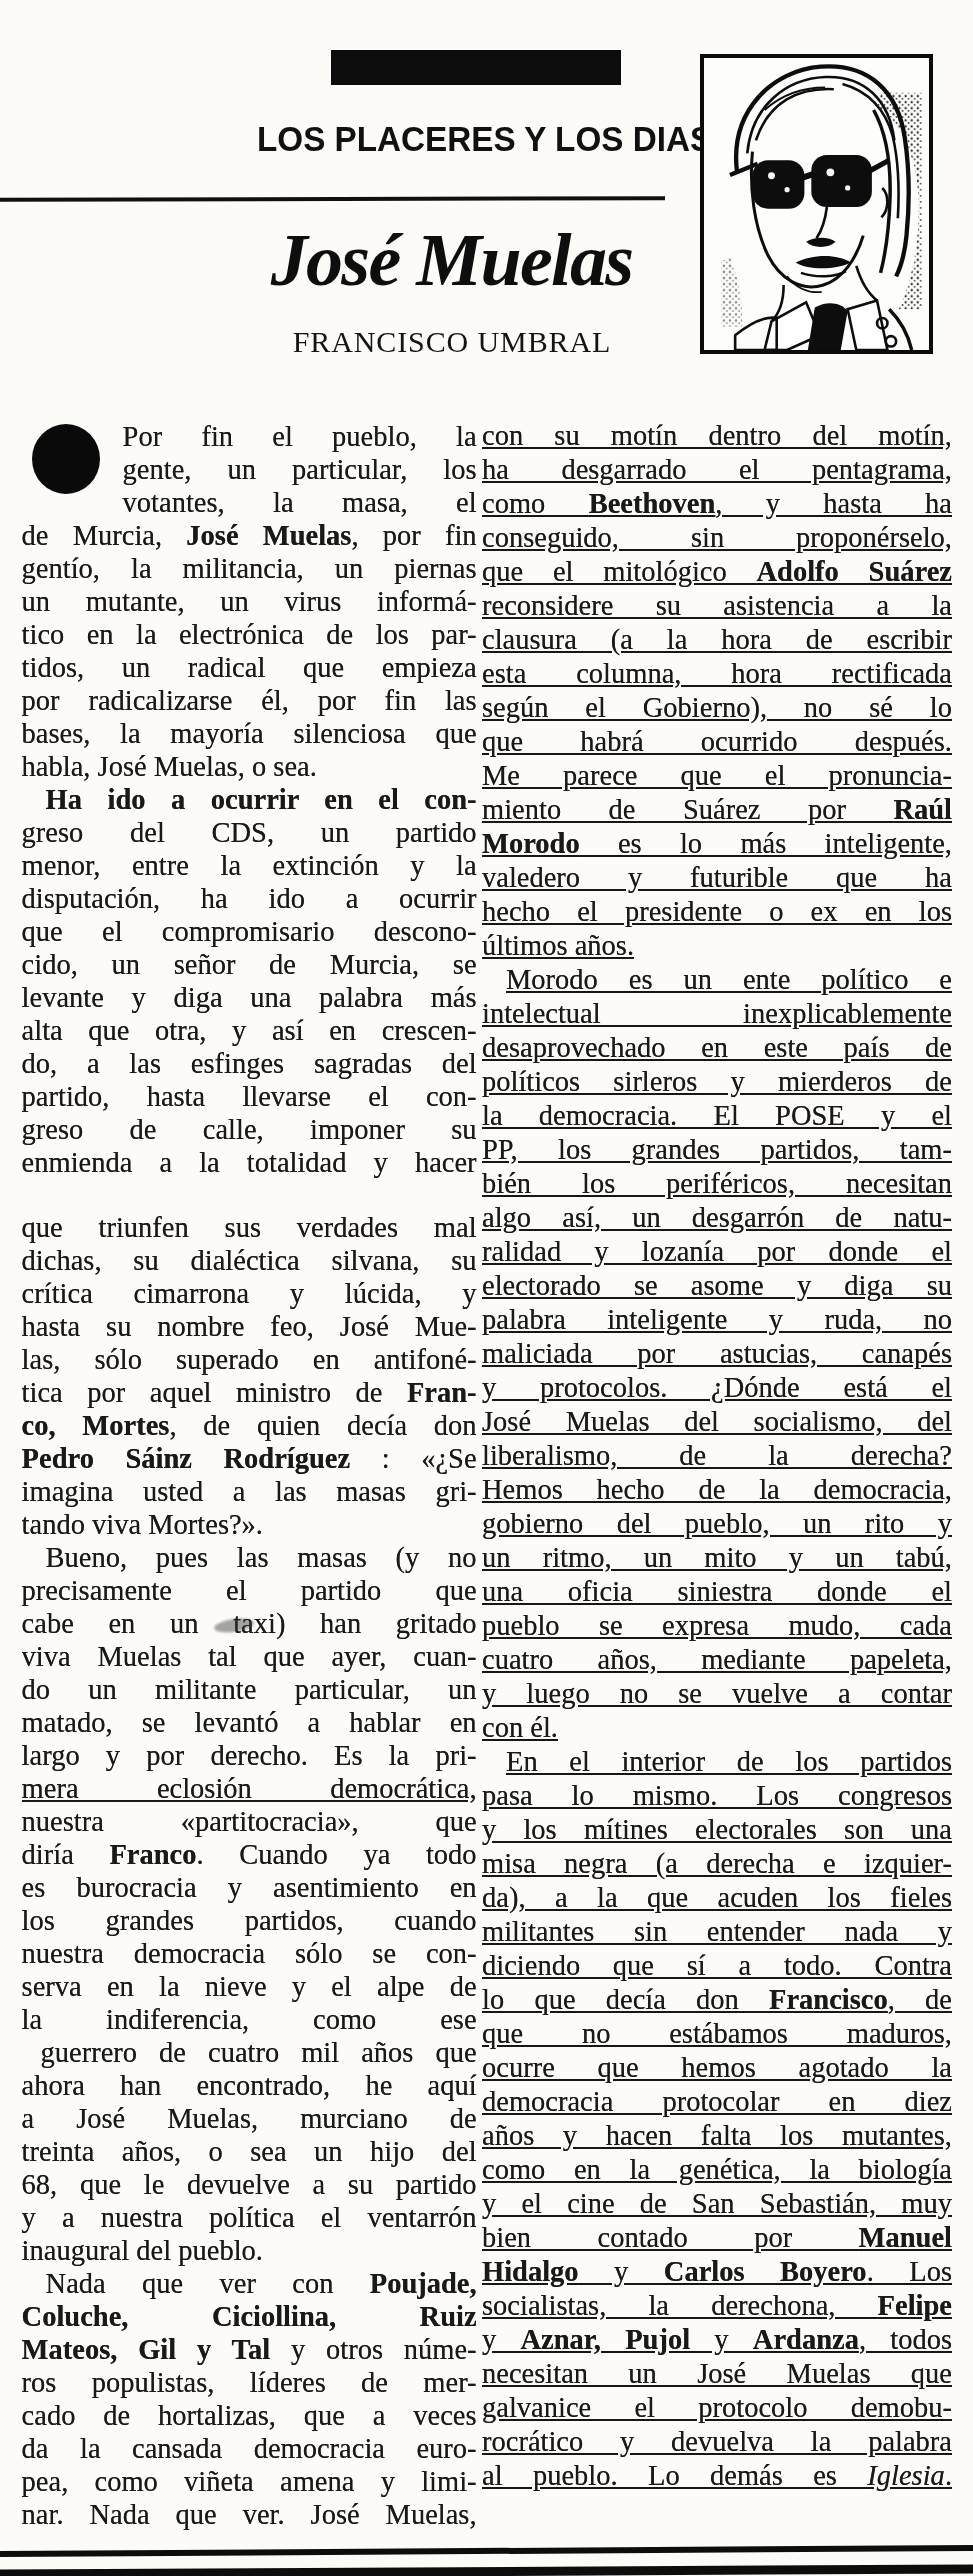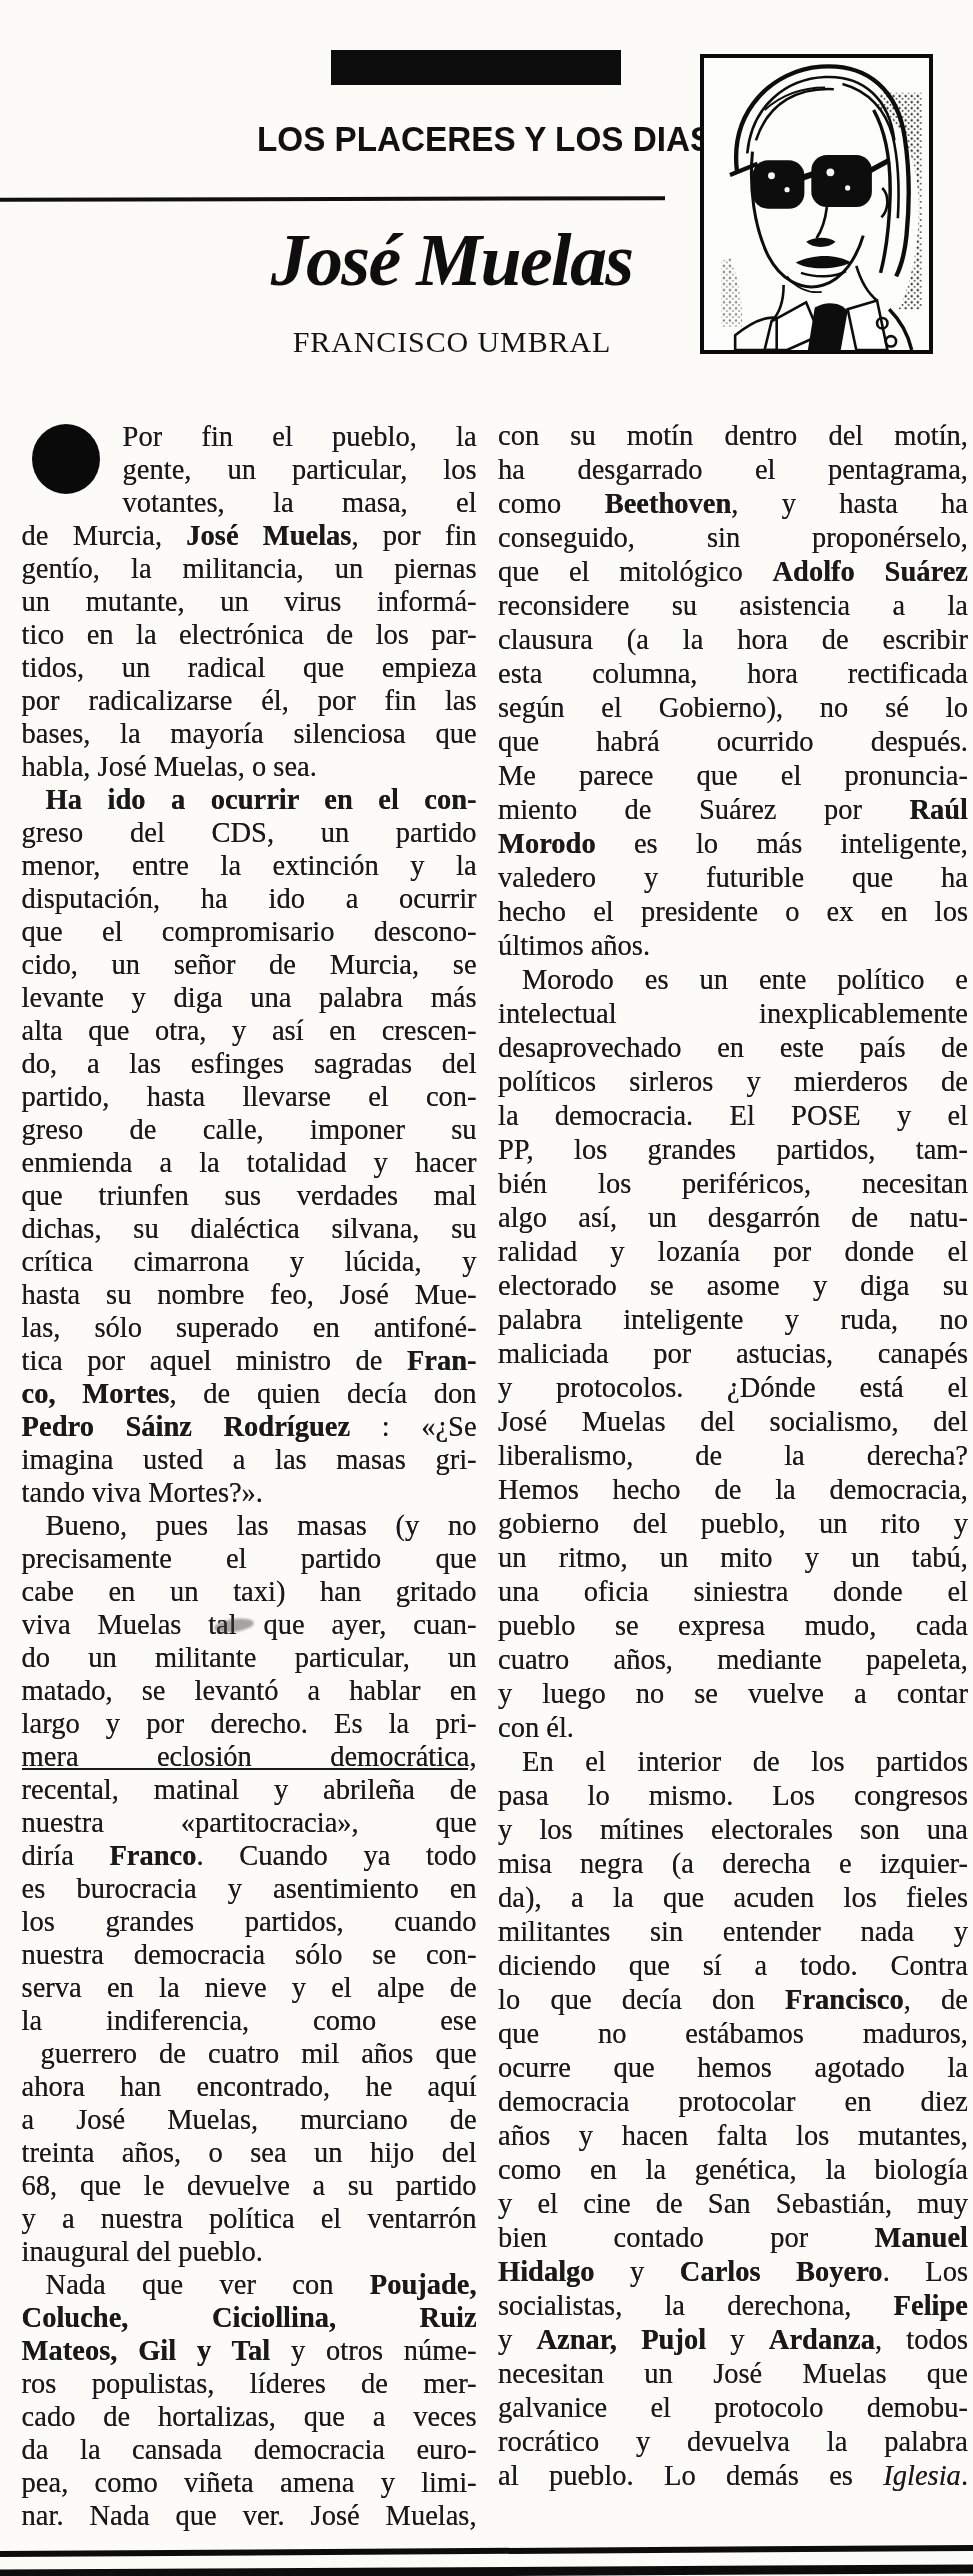--- a/index.html
+++ b/index.html
@@ -136,39 +136,38 @@
         <div class="line" style="height: 33px; line-height: 33px;">menor, entre la extinción y la</div>
         <div class="line" style="height: 33px; line-height: 33px;">disputación, ha ido a ocurrir</div>
         <div class="line" style="height: 33px; line-height: 33px;">que el compromisario descono-</div>
         <div class="line" style="height: 33px; line-height: 33px;">cido, un señor de Murcia, se</div>
         <div class="line" style="height: 33px; line-height: 33px;">levante y diga una palabra más</div>
         <div class="line" style="height: 33px; line-height: 33px;">alta que otra, y así en crescen-</div>
         <div class="line" style="height: 33px; line-height: 33px;">do, a las esfinges sagradas del</div>
         <div class="line" style="height: 33px; line-height: 33px;">partido, hasta llevarse el con-</div>
         <div class="line" style="height: 33px; line-height: 33px;">greso de calle, imponer su</div>
         <div class="line" style="height: 33px; line-height: 33px;">enmienda a la totalidad y hacer</div>
-        <div class="line" style="height: 33px; line-height: 33px;">que triunfen sus verdades mal</div>
+        <div class="line" style="height: 33px; line-height: 33px; margin-top: 32px;">que triunfen sus verdades mal</div>
         <div class="line" style="height: 33px; line-height: 33px;">dichas, su dialéctica silvana, su</div>
         <div class="line" style="height: 33px; line-height: 33px;">crítica cimarrona y lúcida, y</div>
         <div class="line" style="height: 33px; line-height: 33px;">hasta su nombre feo, José Mue-</div>
         <div class="line" style="height: 33px; line-height: 33px;">las, sólo superado en antifoné-</div>
         <div class="line" style="height: 33px; line-height: 33px;">tica por aquel ministro de <b>Fran-</b></div>
         <div class="line" style="height: 33px; line-height: 33px;"><b>co, Mortes</b>, de quien decía don</div>
         <div class="line" style="height: 33px; line-height: 33px;"><b>Pedro Sáinz Rodríguez</b> : «¿Se</div>
         <div class="line" style="height: 33px; line-height: 33px;">imagina usted a las masas gri-</div>
         <div class="line end" style="height: 33px; line-height: 33px;">tando viva Mortes?».</div>
         <div class="line" style="height: 33px; line-height: 33px; padding-left: 24px;">Bueno, pues las masas (y no</div>
         <div class="line" style="height: 33px; line-height: 33px;">precisamente el partido que</div>
         <div class="line" style="height: 33px; line-height: 33px;">cabe en un taxi) han gritado</div>
         <div class="line" style="height: 33px; line-height: 33px;">viva Muelas tal que ayer, cuan-</div>
         <div class="line" style="height: 33px; line-height: 33px;">do un militante particular, un</div>
         <div class="line" style="height: 33px; line-height: 33px;">matado, se levantó a hablar en</div>
         <div class="line" style="height: 33px; line-height: 33px;">largo y por derecho. Es la pri-</div>
         <div class="line" style="height: 33px; line-height: 33px; text-decoration: underline;">mera eclosión democrática,</div>
-        <div class="line" style="height: 33px; line-height: 33px;">recental, matinal y abrileña de</div>
         <div class="line" style="height: 33px; line-height: 33px;">nuestra «partitocracia», que</div>
         <div class="line" style="height: 33px; line-height: 33px;">diría <b>Franco</b>. Cuando ya todo</div>
         <div class="line" style="height: 33px; line-height: 33px;">es burocracia y asentimiento en</div>
         <div class="line" style="height: 33px; line-height: 33px;">los grandes partidos, cuando</div>
         <div class="line" style="height: 33px; line-height: 33px;">nuestra democracia sólo se con-</div>
         <div class="line" style="height: 33px; line-height: 33px;">serva en la nieve y el alpe de</div>
         <div class="line" style="height: 33px; line-height: 33px;">la indiferencia, como ese</div>
         <div class="line" style="height: 33px; line-height: 33px; margin-left: 19px;">guerrero de cuatro mil años que</div>
         <div class="line" style="height: 33px; line-height: 33px;">ahora han encontrado, he aquí</div>
         <div class="line" style="height: 33px; line-height: 33px;">a José Muelas, murciano de</div>
@@ -178,21 +177,21 @@
         <div class="line end" style="height: 33px; line-height: 33px;">inaugural del pueblo.</div>
         <div class="line" style="height: 33px; line-height: 33px; padding-left: 24px;">Nada que ver con <b>Poujade,</b></div>
         <div class="line" style="height: 33px; line-height: 33px;"><b>Coluche, Ciciollina, Ruiz</b></div>
         <div class="line" style="height: 33px; line-height: 33px;"><b>Mateos, Gil y Tal</b> y otros núme-</div>
         <div class="line" style="height: 33px; line-height: 33px;">ros populistas, líderes de mer-</div>
         <div class="line" style="height: 33px; line-height: 33px;">cado de hortalizas, que a veces</div>
         <div class="line" style="height: 33px; line-height: 33px;">da la cansada democracia euro-</div>
         <div class="line" style="height: 33px; line-height: 33px;">pea, como viñeta amena y limi-</div>
         <div class="line" style="height: 33px; line-height: 33px;">nar. Nada que ver. José Muelas,</div>
       </div>
-      <div class="col" style="left: 498px; top: 419px; width: 470px;">
+      <div class="col" style="left: 482px; top: 419px; width: 470px; text-decoration: underline;">
         <div class="line" style="height: 34px; line-height: 34px;">con su motín dentro del motín,</div>
         <div class="line" style="height: 34px; line-height: 34px;">ha desgarrado el pentagrama,</div>
         <div class="line" style="height: 34px; line-height: 34px;">como <b>Beethoven</b>, y hasta ha</div>
         <div class="line" style="height: 34px; line-height: 34px;">conseguido, sin proponérselo,</div>
         <div class="line" style="height: 34px; line-height: 34px;">que el mitológico <b>Adolfo Suárez</b></div>
         <div class="line" style="height: 34px; line-height: 34px;">reconsidere su asistencia a la</div>
         <div class="line" style="height: 34px; line-height: 34px;">clausura (a la hora de escribir</div>
         <div class="line" style="height: 34px; line-height: 34px;">esta columna, hora rectificada</div>
         <div class="line" style="height: 34px; line-height: 34px;">según el Gobierno), no sé lo</div>
         <div class="line" style="height: 34px; line-height: 34px;">que habrá ocurrido después.</div>

